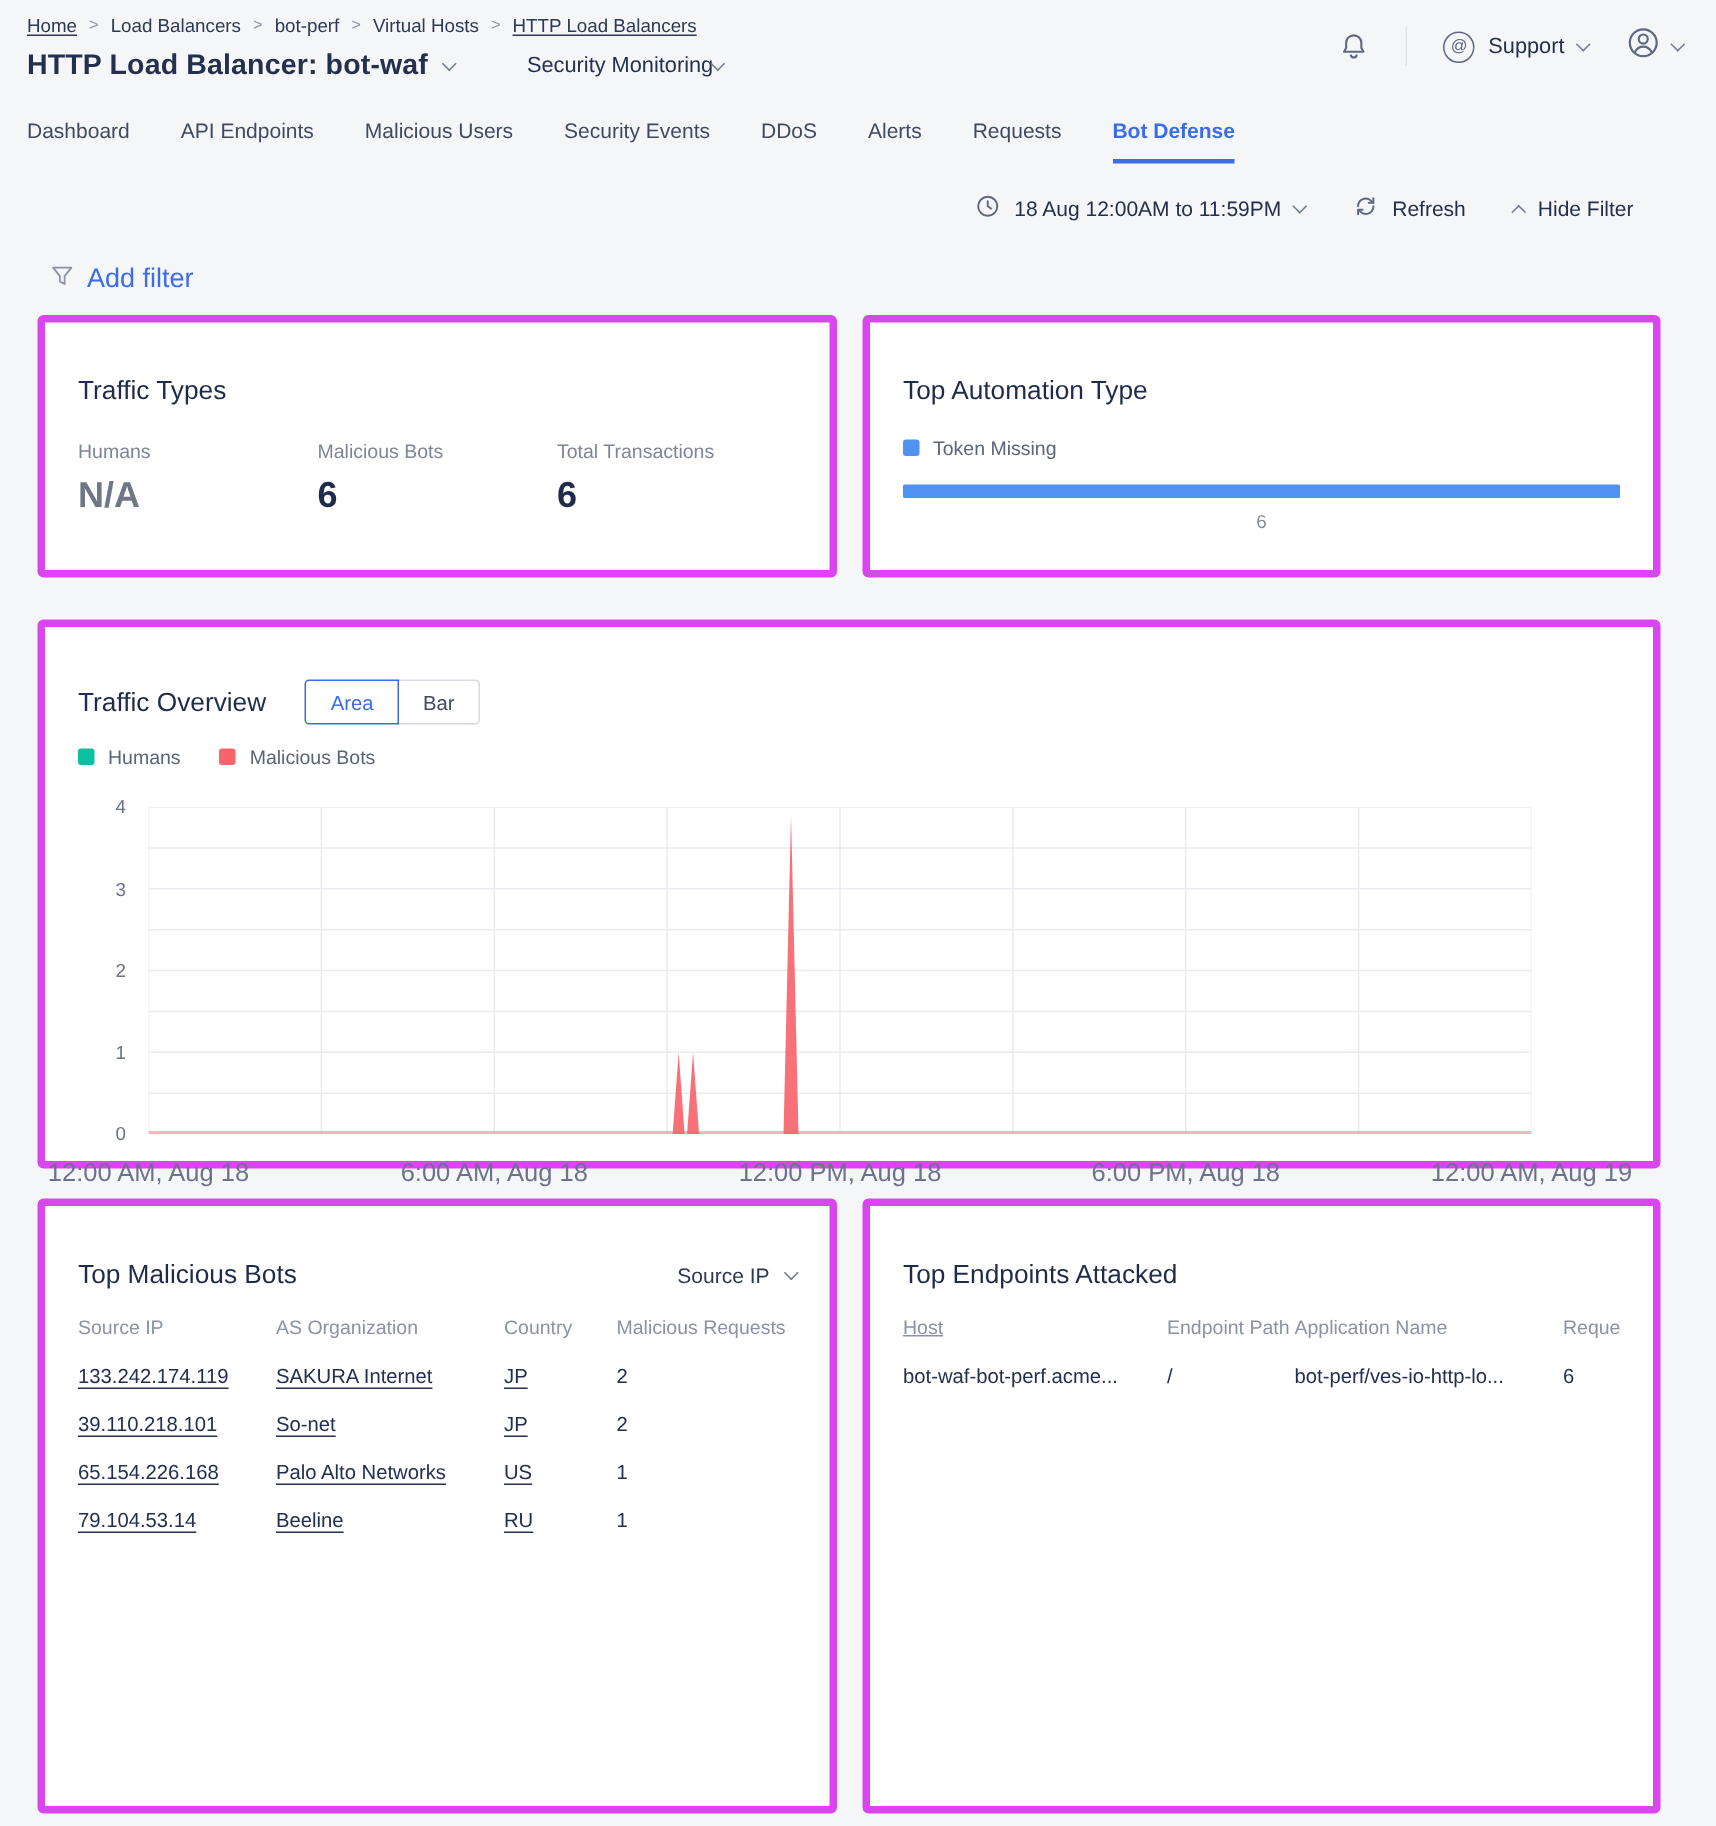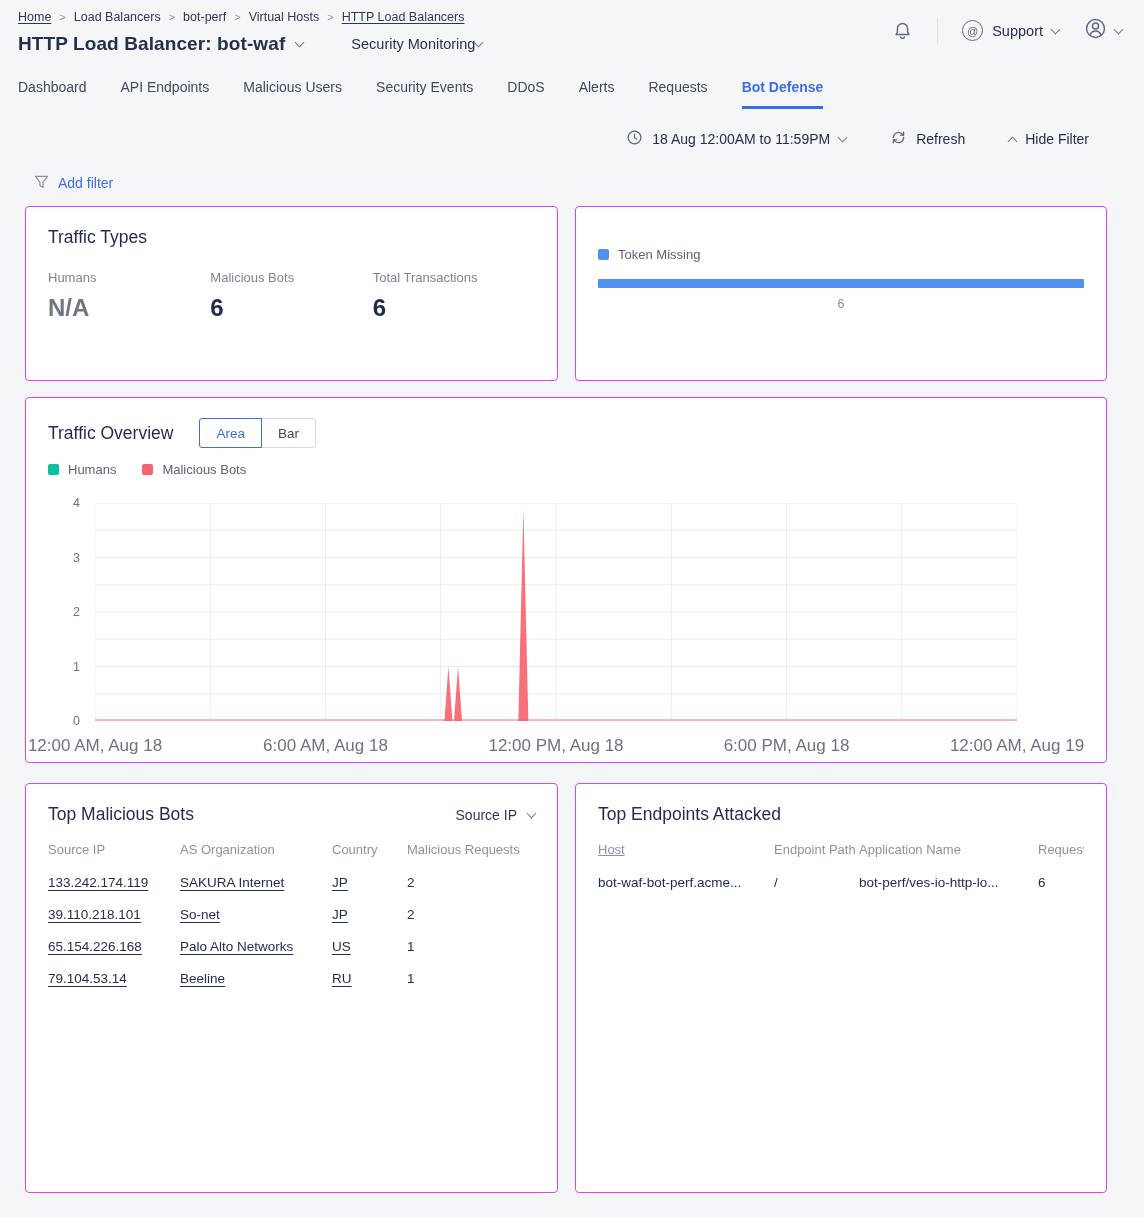--- a/index.html
+++ b/index.html
@@ -16,40 +16,40 @@
 .title-chev{margin-left:11px}
 .ctx{display:flex;align-items:center;margin-left:48px;font-size:14.5px}
 .hdr-right{position:absolute;top:16px;right:22px;display:flex;align-items:center;gap:24px}
 .vdiv{width:1px;height:26px;background:#dde1e8}
 .support{display:flex;align-items:center;gap:9px;font-size:14.5px}
 .at-circle{width:21px;height:21px;border:1.5px solid #5d6880;border-radius:50%;display:flex;align-items:center;justify-content:center;font-size:11px;color:#5d6880}
 .account{display:flex;align-items:center;gap:7px}
 .tabs{display:flex;gap:34px;padding:0 18px;margin-top:24px}
 .tab{font-size:14px;color:#3f4a60;padding-bottom:11px;cursor:pointer}
 .tab.active{color:#3c6ce8;font-weight:700;border-bottom:3px solid #3c6ce8}
-.filter-row{display:flex;align-items:center;justify-content:flex-end;gap:44px;padding-right:55px;margin-top:20px;font-size:14px;color:#242f4e}
+.filter-row{display:flex;align-items:center;justify-content:flex-end;gap:32px;padding-right:55px;margin-top:20px;font-size:14px;color:#242f4e}
 .f-group{display:flex;align-items:center;gap:9px;cursor:pointer}
-.add-filter{display:flex;align-items:flex-start;gap:9px;margin:26px 0 0 34px;font-size:14px;color:#3c6ce8;cursor:pointer;width:max-content}
+.add-filter{display:flex;align-items:flex-start;gap:9px;margin:26px 0 0 34px;font-size:18px;color:#3c6ce8;cursor:pointer;width:max-content}
 .content{padding:0 37px 0 25px}
 .grid2{display:grid;grid-template-columns:533px 1fr;gap:17px}
 .row1{margin-top:14px}
-.card{background:#fff;border:1px solid #d946ef;border-radius:4px;padding:20px 22px}
+.card{background:#fff;border:5px solid #d946ef;border-radius:4px;padding:35px 22px}
 .row1 .card{height:175px}
 .card-title{font-size:17.5px;font-weight:500;color:#1f2b4a}
 .stats{display:flex;margin-top:22px}
 .stat{width:169px}
 .stat-label{font-size:13px;color:#7d8596}
 .stat-value{font-size:24px;font-weight:700;margin-top:9px;color:#1f2b4a}
 .stat-value.muted{color:#6f7787}
 .legend{display:flex;align-items:center;gap:26px;margin-top:20px}
 .legend-item{display:flex;align-items:center;gap:9px;font-size:13px;color:#5b6477}
 .sq{width:11px;height:11px;border-radius:2px;flex:none}
 .auto-bar{height:9px;border-radius:1px;margin-top:17px;cursor:pointer}
 .auto-val{text-align:center;font-size:12.5px;color:#848c9c;margin-top:9px}
-.row2{margin-top:16px}
+.row2{margin-top:28px}
 .row2 .card{height:366px}
 .tc-head{display:flex;align-items:center}
 .toggle{display:flex;margin-left:26px}
 .toggle .tbtn{height:30px;padding:0 16px;background:#fff;border:1px solid #d5dae2;font-size:13.5px;color:#3f4a5e;font-family:Liberation Sans, sans-serif;cursor:pointer}
 .toggle .tbtn:first-child{border-radius:3px 0 0 3px}
 .toggle .tbtn:last-child{border-radius:0 3px 3px 0;margin-left:-1px}
 .toggle .tbtn.active{border-color:#3c6ce8;color:#3c6ce8;position:relative;z-index:1}
 .ov-legend{margin-top:14px}
 .chart{display:flex;margin-top:26px}
 .y-ticks{width:47px;position:relative;height:218px;flex:none}
@@ -182,20 +182,21 @@
               <div class="stat-value">6</div>
             </div>
             <div class="stat">
               <div class="stat-label">Total Transactions</div>
               <div class="stat-value">6</div>
             </div>
           </div>
       </section>
 
       <section class="card">
+        <h2 class="card-title">Top Automation Type</h2>
         <div class="legend">
           <span class="legend-item">
             <span class="sq" id="auto-sq" style="background: rgb(79, 146, 240);"></span>
             <span>Token Missing</span>
           </span>
         </div>
         <div class="auto-bar" id="auto-bar" style="background: rgb(79, 146, 240);"></div>
         <div class="auto-val">6</div>
       </section>
     </div>

